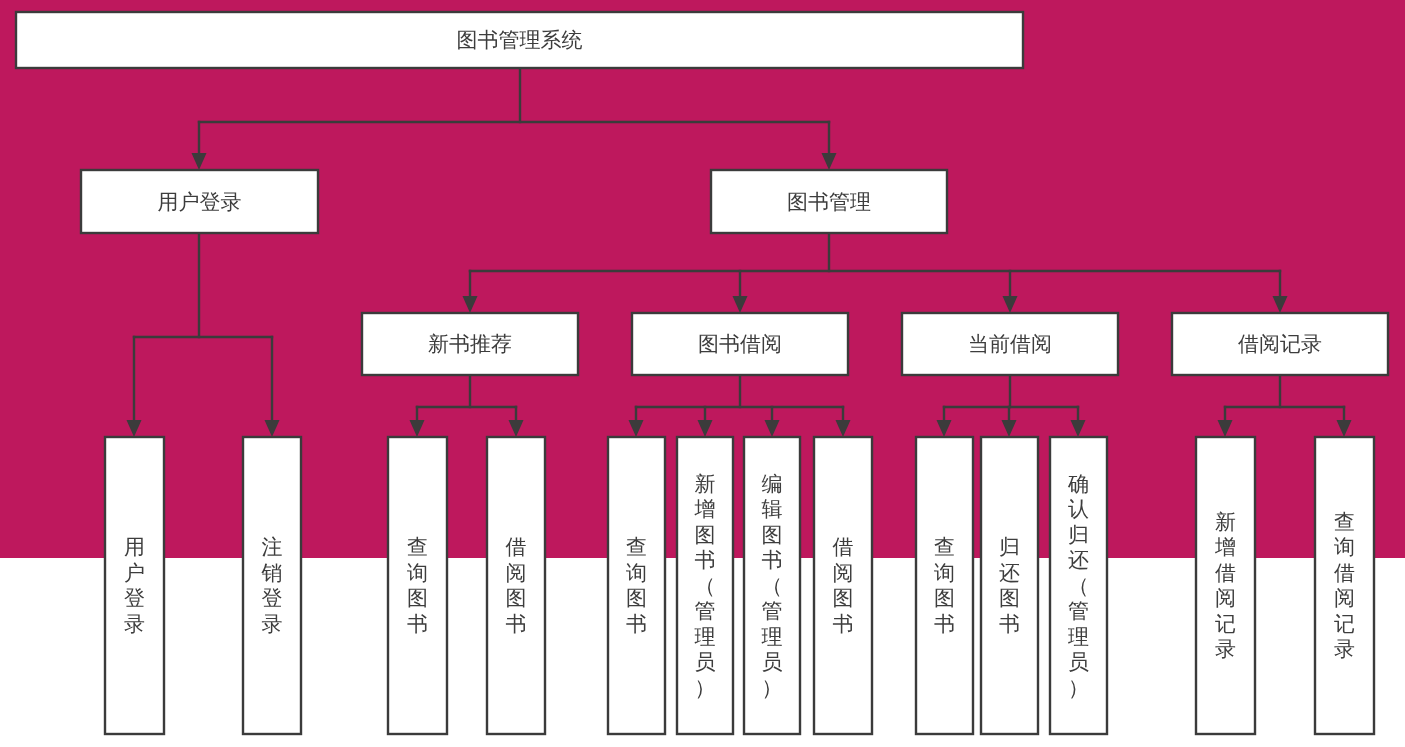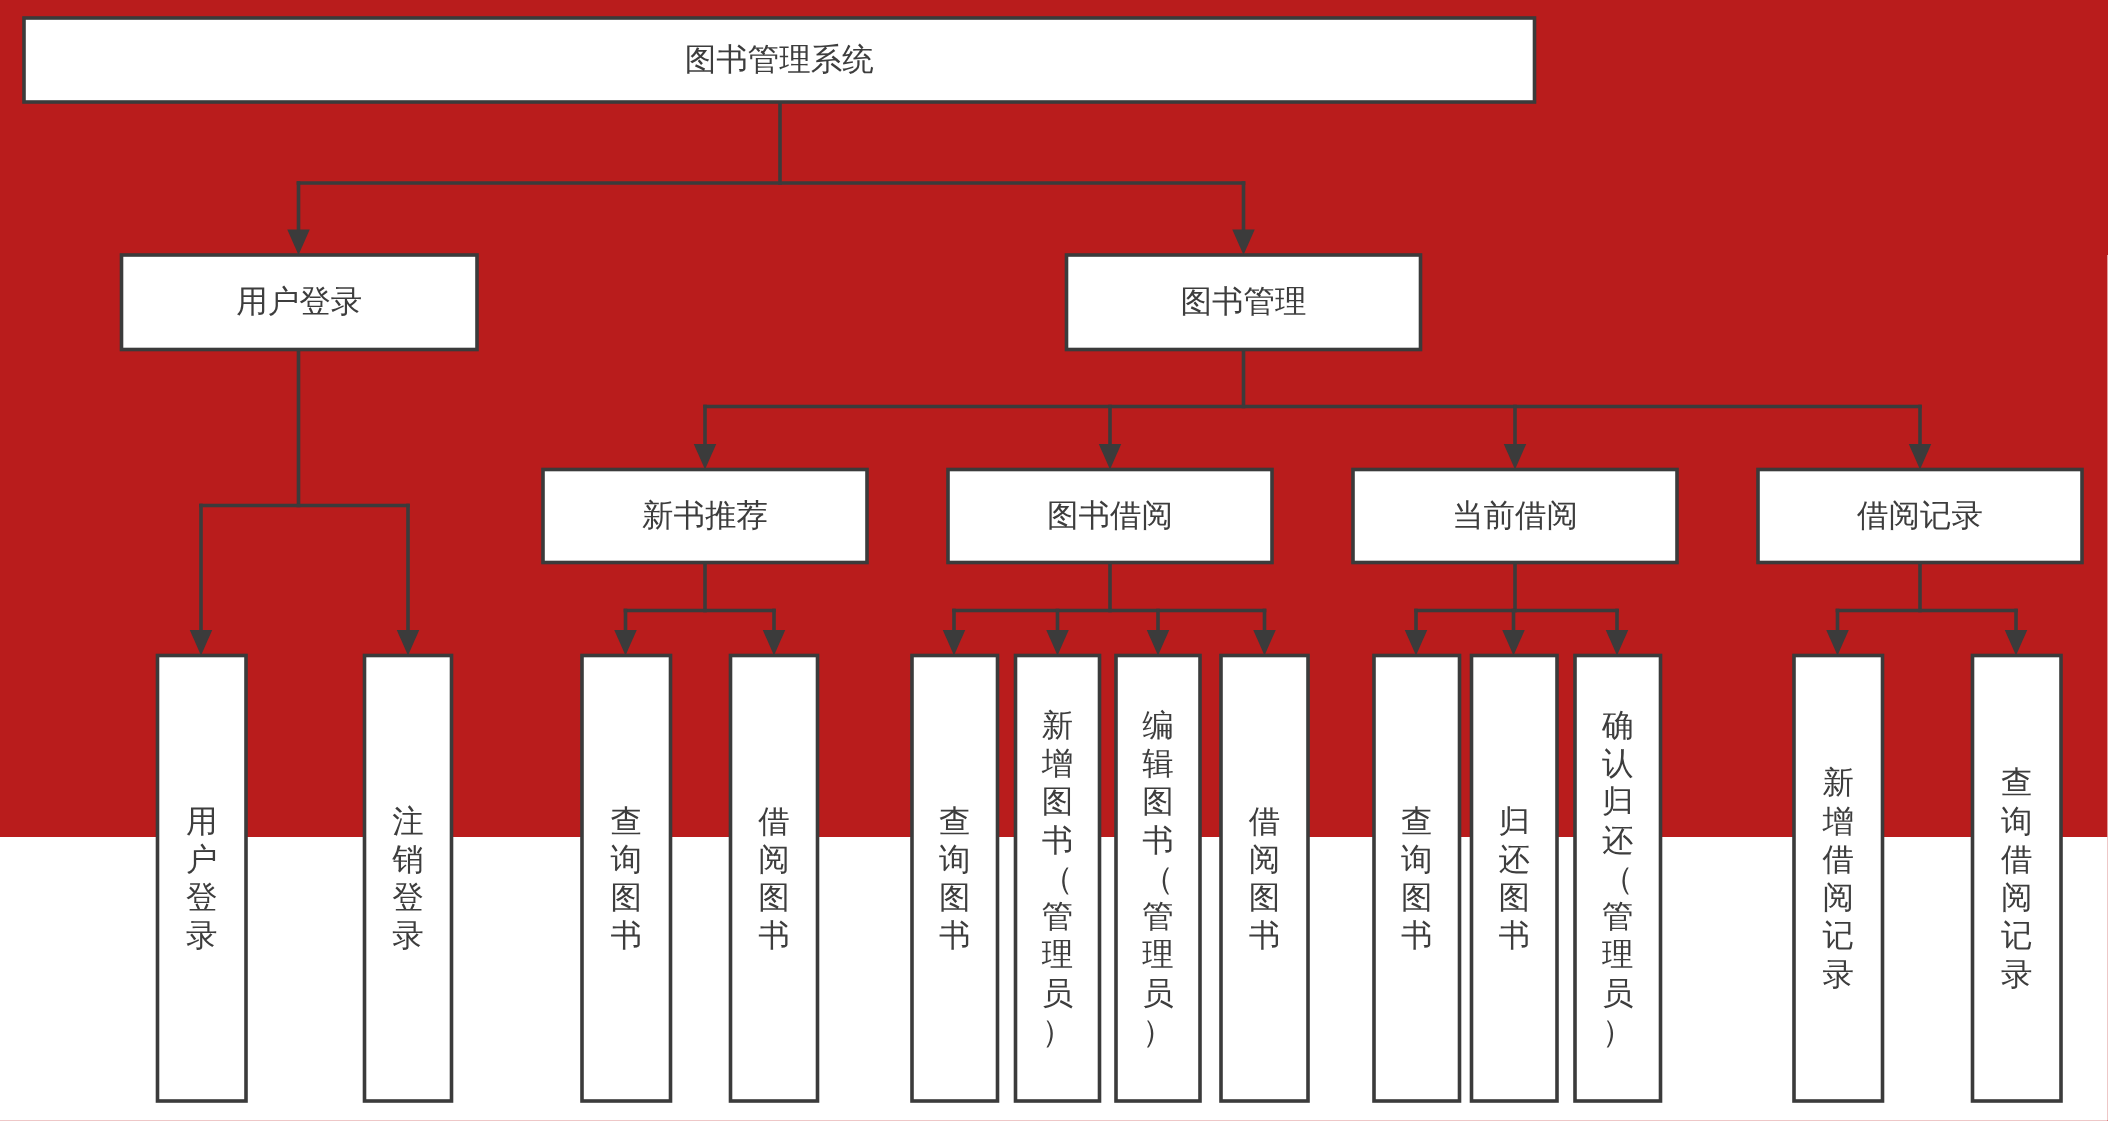--- a/index.html
+++ b/index.html
@@ -10,21 +10,21 @@
   body {
     width: 1405px;
     height: 747px;
     font-family: "DejaVu Sans", "Liberation Sans", sans-serif;
     overflow: hidden;
   }
   #diagram-root {
     position: relative;
     width: 1405px;
     height: 558px;
-    background: #b91c1c;
+    background: #be185d;
   }
   svg.canvas {
     position: absolute;
     left: 0;
     top: 0;
     width: 1405px;
     height: 747px;
   }
   .node-box {
     fill: #ffffff;

